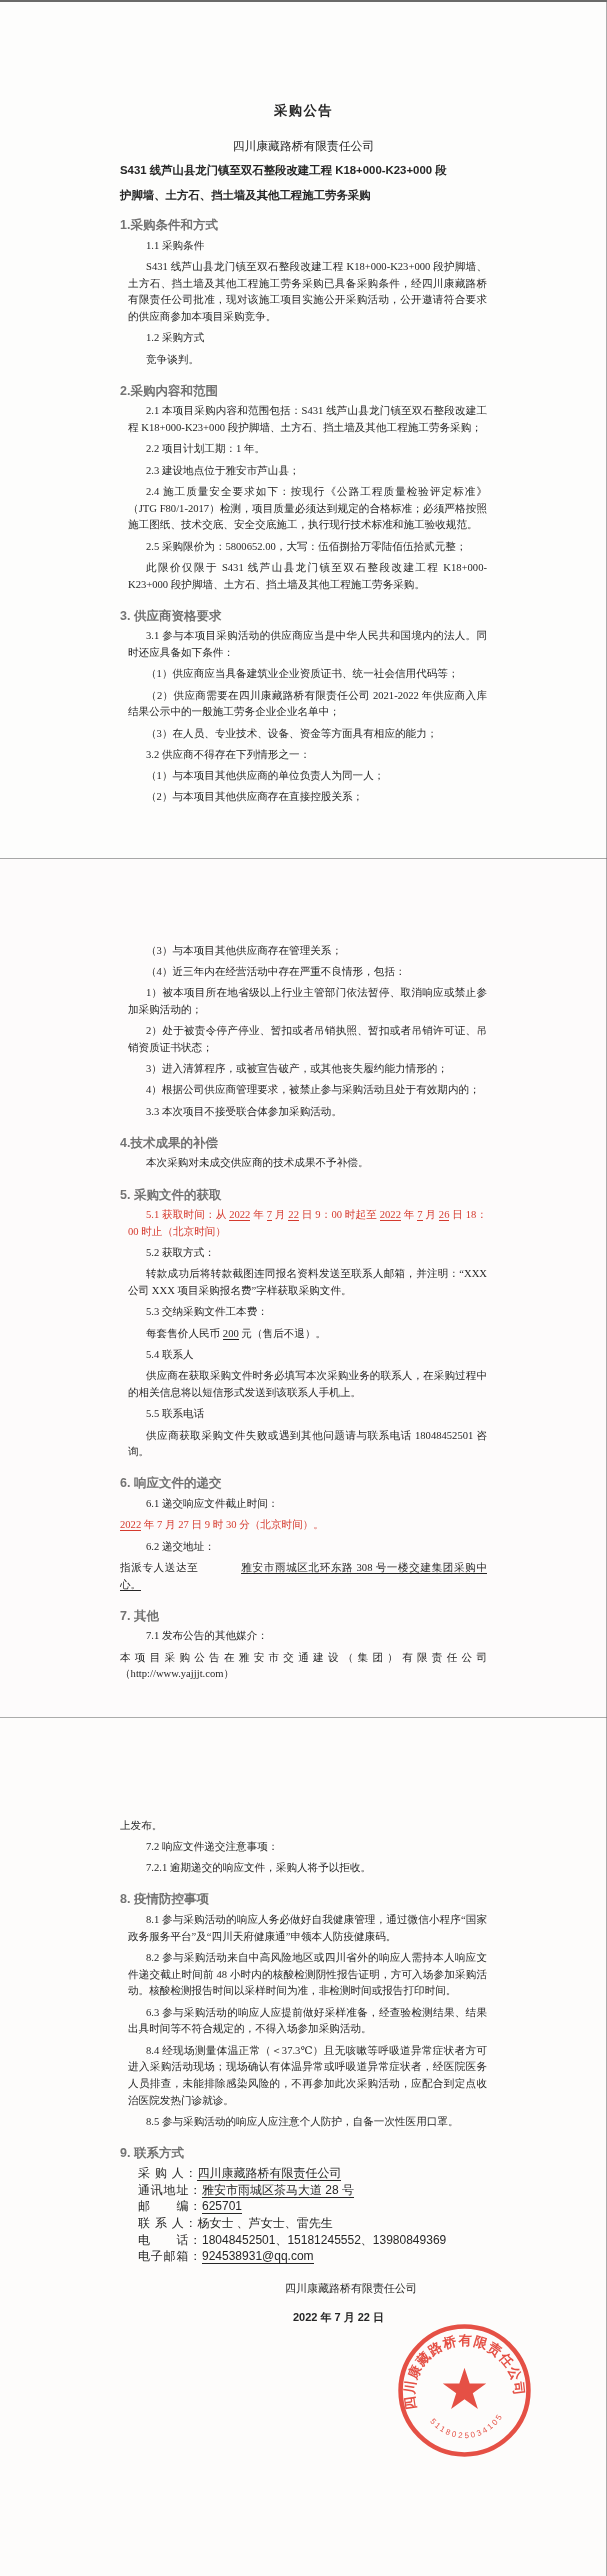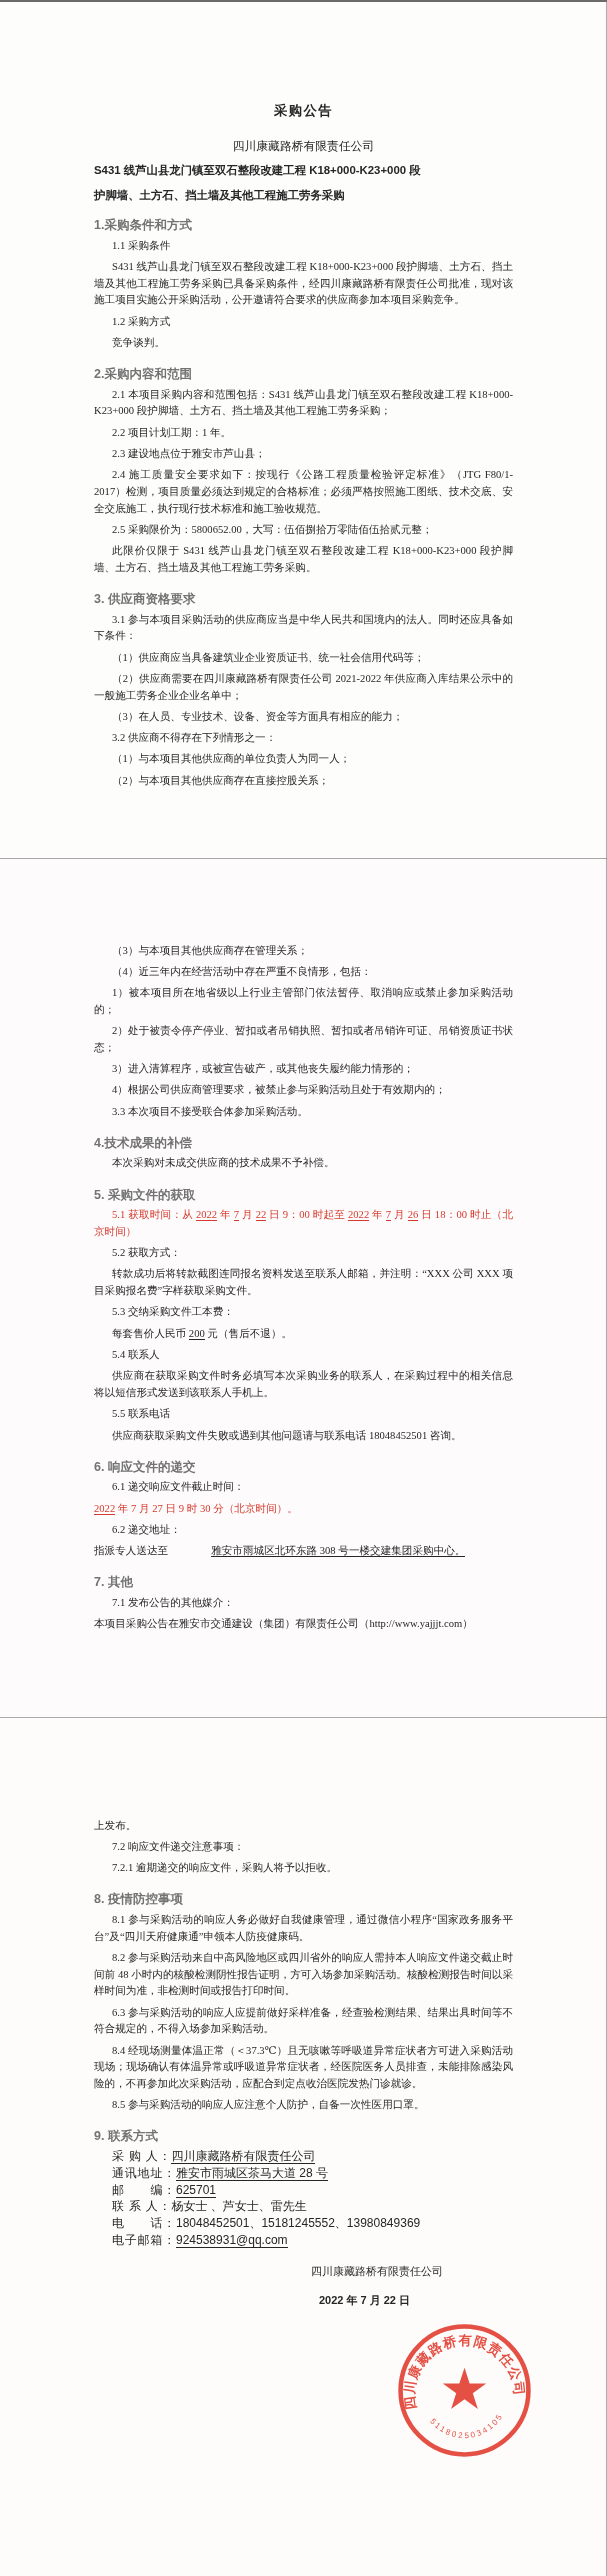--- a/index.html
+++ b/index.html
@@ -3,30 +3,30 @@
 <meta charset="utf-8">
 <style>
   html,body{margin:0;padding:0;}
   body{
     width:607px;height:2576px;position:relative;background:#f4f3f2;
     font-family:"Liberation Serif","DejaVu Serif",serif;
     color:#262626;overflow:hidden;
   }
   .scan-top-edge{position:absolute;top:0;left:0;width:607px;height:1.5px;background:#3a3a3a;opacity:.75;z-index:5;}
   .scan-right-edge{position:absolute;top:0;right:0;width:1.5px;height:2576px;background:#6a6a6a;opacity:.55;z-index:5;}
-  .page{width:607px;box-sizing:border-box;padding:0 94px;background:#fdfdfc;overflow:hidden;position:relative;}
+  .page{width:607px;box-sizing:border-box;padding:0 120px;background:#fdfdfc;overflow:hidden;position:relative;}
   .page1{height:858px;}
   .page2{height:859px;border-top:1.5px solid #a7a7a7;background:#fdfbfb;padding-top:79px;}
   .page3{height:958px;border-top:1.5px solid #ababab;background:#fdfcfb;padding-top:95px;}
   .doc-title{margin:102px 0 0 0;text-align:center;font-family:"Liberation Sans","DejaVu Sans",sans-serif;font-weight:bold;font-size:13.3px;line-height:18px;letter-spacing:1.5px;}
   .company-line{margin:18px 0 0 0;text-align:center;font-size:11.8px;line-height:16px;font-family:"Liberation Sans","DejaVu Sans",sans-serif;}
   .subtitle{margin:8.3px 0 0 0;text-align:left;font-family:"Liberation Sans","DejaVu Sans",sans-serif;font-weight:bold;font-size:11.4px;line-height:16px;}
   h2.sec{margin:14.4px 0 3.8px 0;font-family:"Liberation Sans","DejaVu Sans",sans-serif;font-weight:bold;font-size:12.5px;line-height:16px;color:#737373;}
   p.b{margin:4.6px 0 0 0;font-size:10.6px;line-height:16.7px;text-align:justify;}
-  p.ind{text-indent:1.7em;}
+  p.ind{text-indent:1.7em;margin-left:8px;}
   .red{color:#d53a2e;}
   .u{border-bottom:0.8px solid currentColor;padding-bottom:0px;}
   .bu{font-weight:normal;border-bottom:1.1px solid #262626;margin-left:43px;}
   .contact{margin:0 0 0 0;font-size:12px;line-height:16.7px;text-indent:1.5em;font-family:"Liberation Sans","DejaVu Sans",sans-serif;}
   .contact .lab{letter-spacing:0.8px;}
   .contact .val-u{border-bottom:0.8px solid #262626;}
   .footer-company{margin:15px 0 0 0;text-align:right;padding-right:70px;font-size:11px;line-height:16.7px;}
   .footer-date{margin:12px 0 16px 0;text-align:right;padding-right:103px;font-size:11px;line-height:16.7px;font-family:"Liberation Sans","DejaVu Sans",sans-serif;font-weight:bold;}
   .seal{position:absolute;left:396px;top:604px;width:137px;height:137px;opacity:.88;z-index:3;pointer-events:none;}
 </style>

